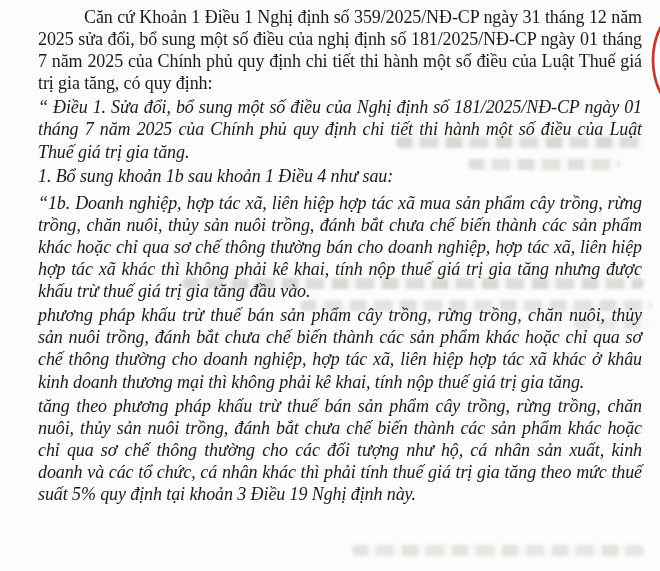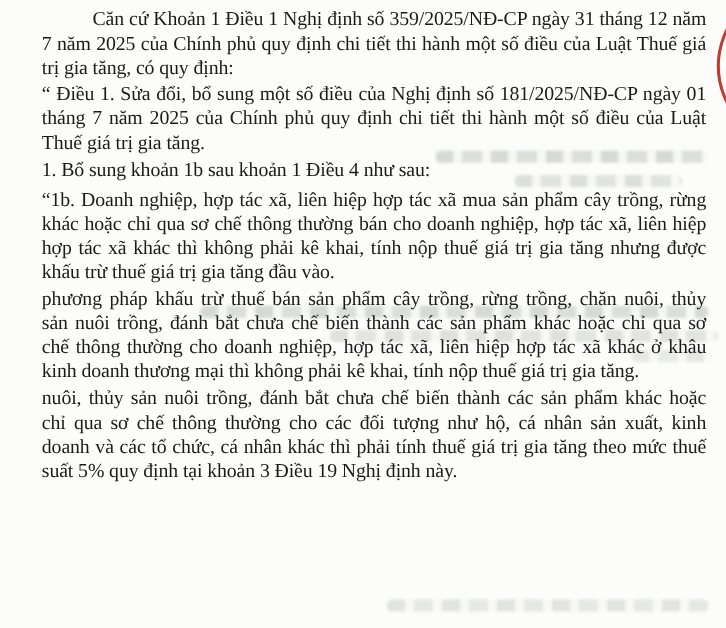--- a/index.html
+++ b/index.html
@@ -20,21 +20,21 @@
     left: 38px;
     top: 6px;
     width: 604px;
     color: #1a1a1a;
     font-size: 18px;
     z-index: 2;
   }
   .para { margin: 0 0 3px 0; }
   .para.gap-s { margin-bottom: 2px; }
   .para.gap-m { margin-bottom: 5px; }
-  .para.italic { }
+  .para.italic { font-style: italic; }
   .para.indent .line:first-child { text-indent: 46px; }
   .line {
     line-height: 22.1px;
     text-align: justify;
     text-align-last: justify;
     white-space: normal;
     letter-spacing: -0.1px;
   }
   .line.last {
     text-align: center;
@@ -69,44 +69,47 @@
   .bleed.b4 { top: 300px; left: 300px; width: 352px; opacity: .8; }
   .bleed.b5 { top: 318px; left: 574px; width: 74px; opacity: .6; }
   .bleed.b6 { top: 545px; left: 352px; width: 292px; opacity: .7; }
 </style>
 </head>
 <body>
 
 <div class="doc">
     <div class="para roman indent gap-s">
       <div class="line">Căn cứ Khoản 1 Điều 1 Nghị định số 359/2025/NĐ-CP ngày 31 tháng 12 năm</div>
+      <div class="line">2025 sửa đổi, bổ sung một số điều của nghị định số 181/2025/NĐ-CP ngày 01 tháng</div>
       <div class="line">7 năm 2025 của Chính phủ quy định chi tiết thi hành một số điều của Luật Thuế giá</div>
       <div class="line last">trị gia tăng, có quy định:</div>
     </div>
     <div class="para italic gap-s">
       <div class="line">“ Điều 1. Sửa đổi, bổ sung một số điều của Nghị định số 181/2025/NĐ-CP ngày 01</div>
       <div class="line">tháng 7 năm 2025 của Chính phủ quy định chi tiết thi hành một số điều của Luật</div>
       <div class="line last">Thuế giá trị gia tăng.</div>
     </div>
     <div class="para italic gap-m">
       <div class="line last">1. Bổ sung khoản 1b sau khoản 1 Điều 4 như sau:</div>
     </div>
     <div class="para italic gap-s">
       <div class="line">“1b. Doanh nghiệp, hợp tác xã, liên hiệp hợp tác xã mua sản phẩm cây trồng, rừng</div>
+      <div class="line">trồng, chăn nuôi, thủy sản nuôi trồng, đánh bắt chưa chế biến thành các sản phẩm</div>
       <div class="line">khác hoặc chỉ qua sơ chế thông thường bán cho doanh nghiệp, hợp tác xã, liên hiệp</div>
       <div class="line">hợp tác xã khác thì không phải kê khai, tính nộp thuế giá trị gia tăng nhưng được</div>
       <div class="line last">khấu trừ thuế giá trị gia tăng đầu vào.</div>
     </div>
     <div class="para italic gap-s">
       <div class="line">phương pháp khấu trừ thuế bán sản phẩm cây trồng, rừng trồng, chăn nuôi, thủy</div>
       <div class="line">sản nuôi trồng, đánh bắt chưa chế biến thành các sản phẩm khác hoặc chỉ qua sơ</div>
       <div class="line">chế thông thường cho doanh nghiệp, hợp tác xã, liên hiệp hợp tác xã khác ở khâu</div>
       <div class="line last">kinh doanh thương mại thì không phải kê khai, tính nộp thuế giá trị gia tăng.</div>
     </div>
     <div class="para italic gap-s">
+      <div class="line">tăng theo phương pháp khấu trừ thuế bán sản phẩm cây trồng, rừng trồng, chăn</div>
       <div class="line">nuôi, thủy sản nuôi trồng, đánh bắt chưa chế biến thành các sản phẩm khác hoặc</div>
       <div class="line">chỉ qua sơ chế thông thường cho các đối tượng như hộ, cá nhân sản xuất, kinh</div>
       <div class="line">doanh và các tổ chức, cá nhân khác thì phải tính thuế giá trị gia tăng theo mức thuế</div>
       <div class="line last">suất 5% quy định tại khoản 3 Điều 19 Nghị định này.</div>
     </div>
   </div>
 
 <div class="stamp">
   <svg width="160" height="160" viewBox="0 0 160 160">
     <circle cx="80" cy="68" r="73" fill="none" stroke="#c23b30" stroke-width="2.8"></circle>

